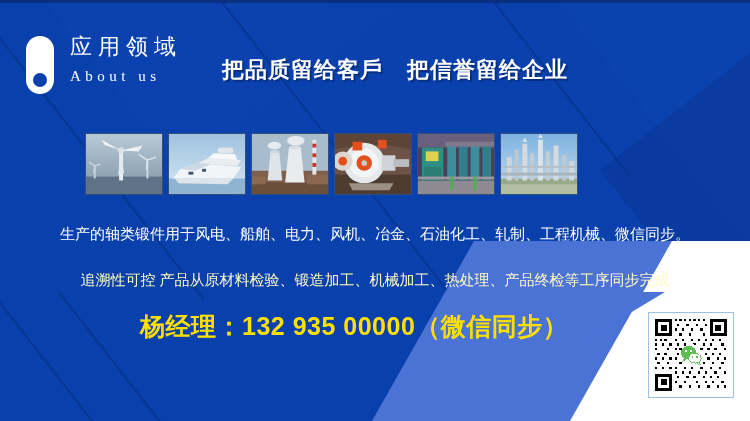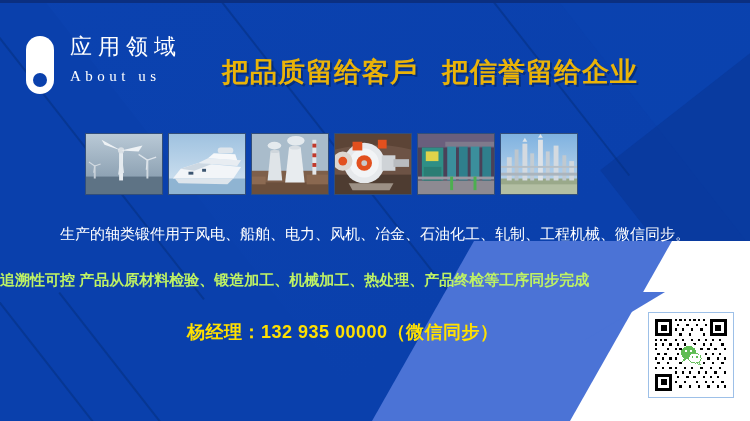--- a/index.html
+++ b/index.html
@@ -77,21 +77,21 @@
   }
   .about-en{
     position:absolute;left:70px;top:69px;
     color:#ffffff;font-size:15px;letter-spacing:4.5px;line-height:1;
     font-weight:400;white-space:nowrap;font-family:Liberation Serif, serif;
   }
 
   
   .headline{
     position:absolute;left:222px;top:56px;
-    color:#eab308;font-size:27px;font-weight:bold;line-height:1.25;
+    color:#ffffff;font-size:22px;font-weight:bold;line-height:1.25;
     letter-spacing:1px;white-space:nowrap;
     text-shadow:2px 2px 0 rgba(2,26,74,.45);
   }
   .headline .gap{display:inline-block;width:24px;}
 
   
   .strip{
     position:absolute;left:85px;top:133px;
     display:flex;gap:5px;
   }
@@ -102,29 +102,29 @@
     box-sizing:border-box;
   }
   .thumb svg{display:block;width:100%;height:100%;}
 
   
   .line1{
     position:absolute;left:0;right:0;top:226px;text-align:center;
     color:#ffffff;font-size:15px;line-height:1;white-space:nowrap;
   }
   .line2{
-    position:absolute;left:0;right:0;top:272px;
-    color:#bef264;font-size:15px;line-height:1;white-space:nowrap;font-weight:bold;
+    position:absolute;left:0;right:0;top:272px;text-align:center;
+    color:#fef9c3;font-size:15px;line-height:1;white-space:nowrap;
   }
 
   
   .contact{
-    position:absolute;left:140px;top:323px;
-    color:#ffe000;font-size:18px;font-weight:bold;line-height:1;
-    white-space:nowrap;letter-spacing:.5px;margin-left:47px;
+    position:absolute;left:140px;top:314px;
+    color:#ffe000;font-size:25px;font-weight:bold;line-height:1;
+    white-space:nowrap;letter-spacing:.5px;
   }
 
   
   .qr-box{
     position:absolute;left:648px;top:312px;width:86px;height:86px;
     background:#ffffff;border:1px solid #9dc0e8;box-sizing:border-box;
     padding:3px;
   }
   .qr-box svg{display:block;width:100%;height:100%;}
 </style>

